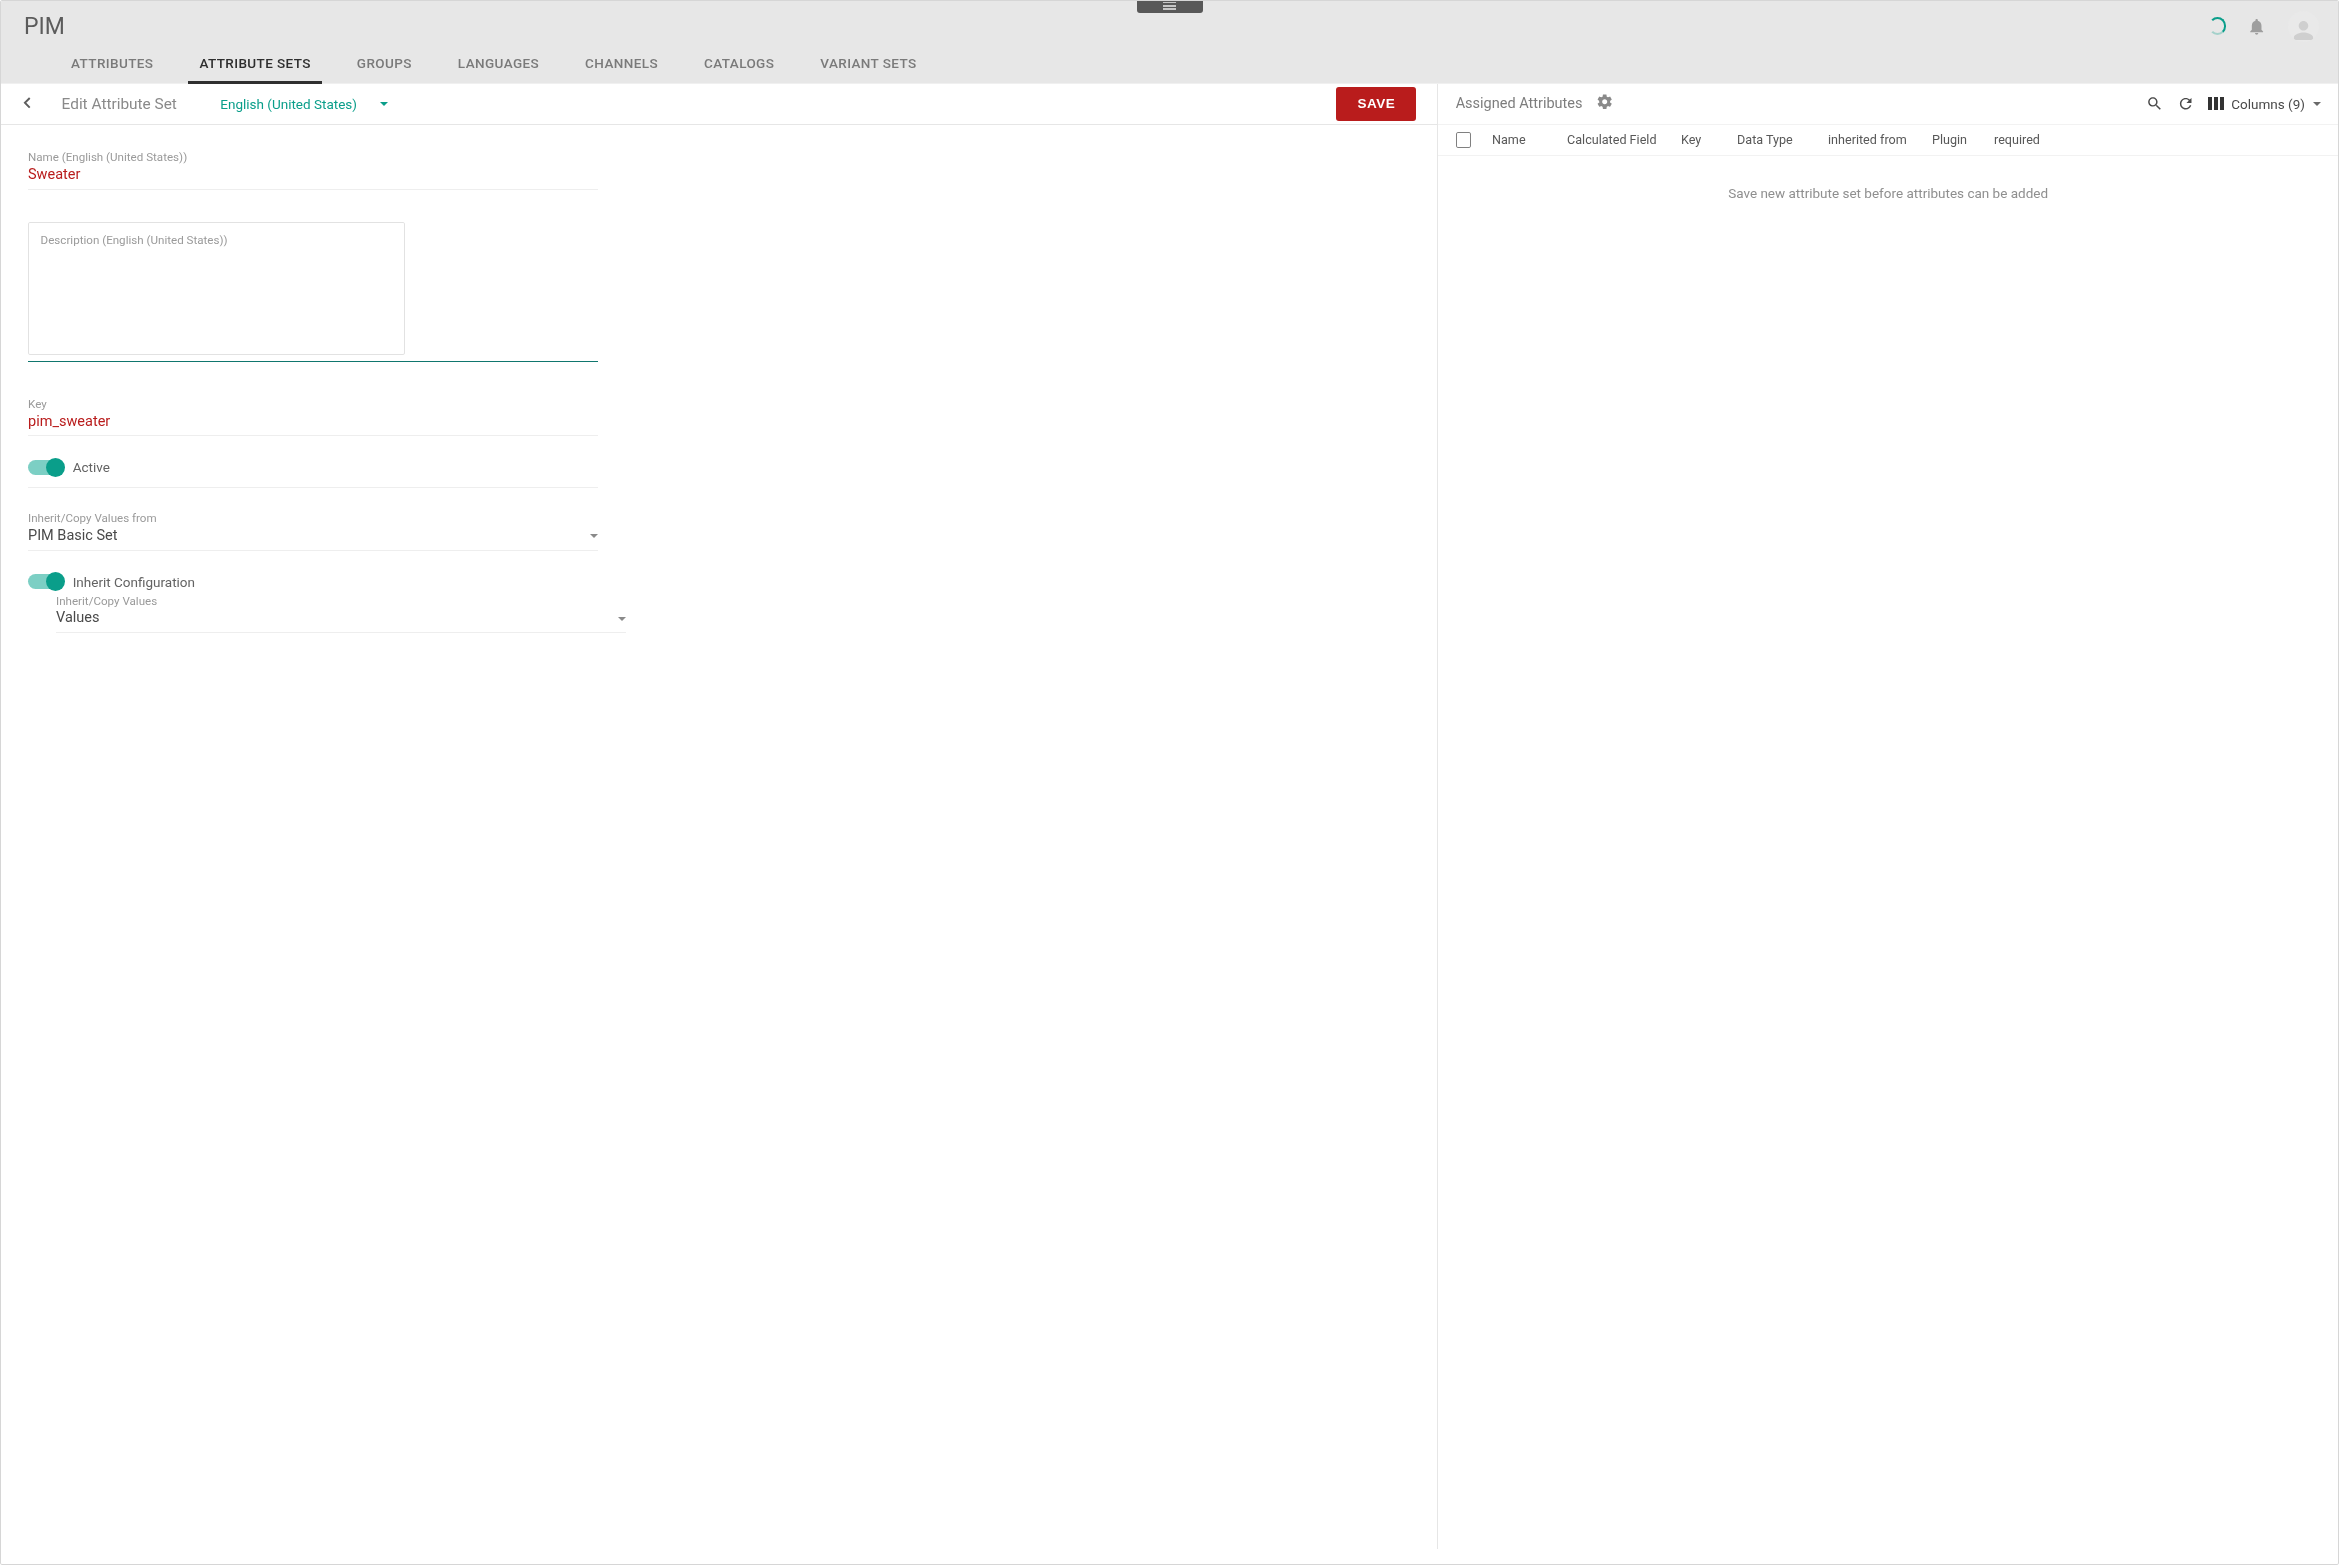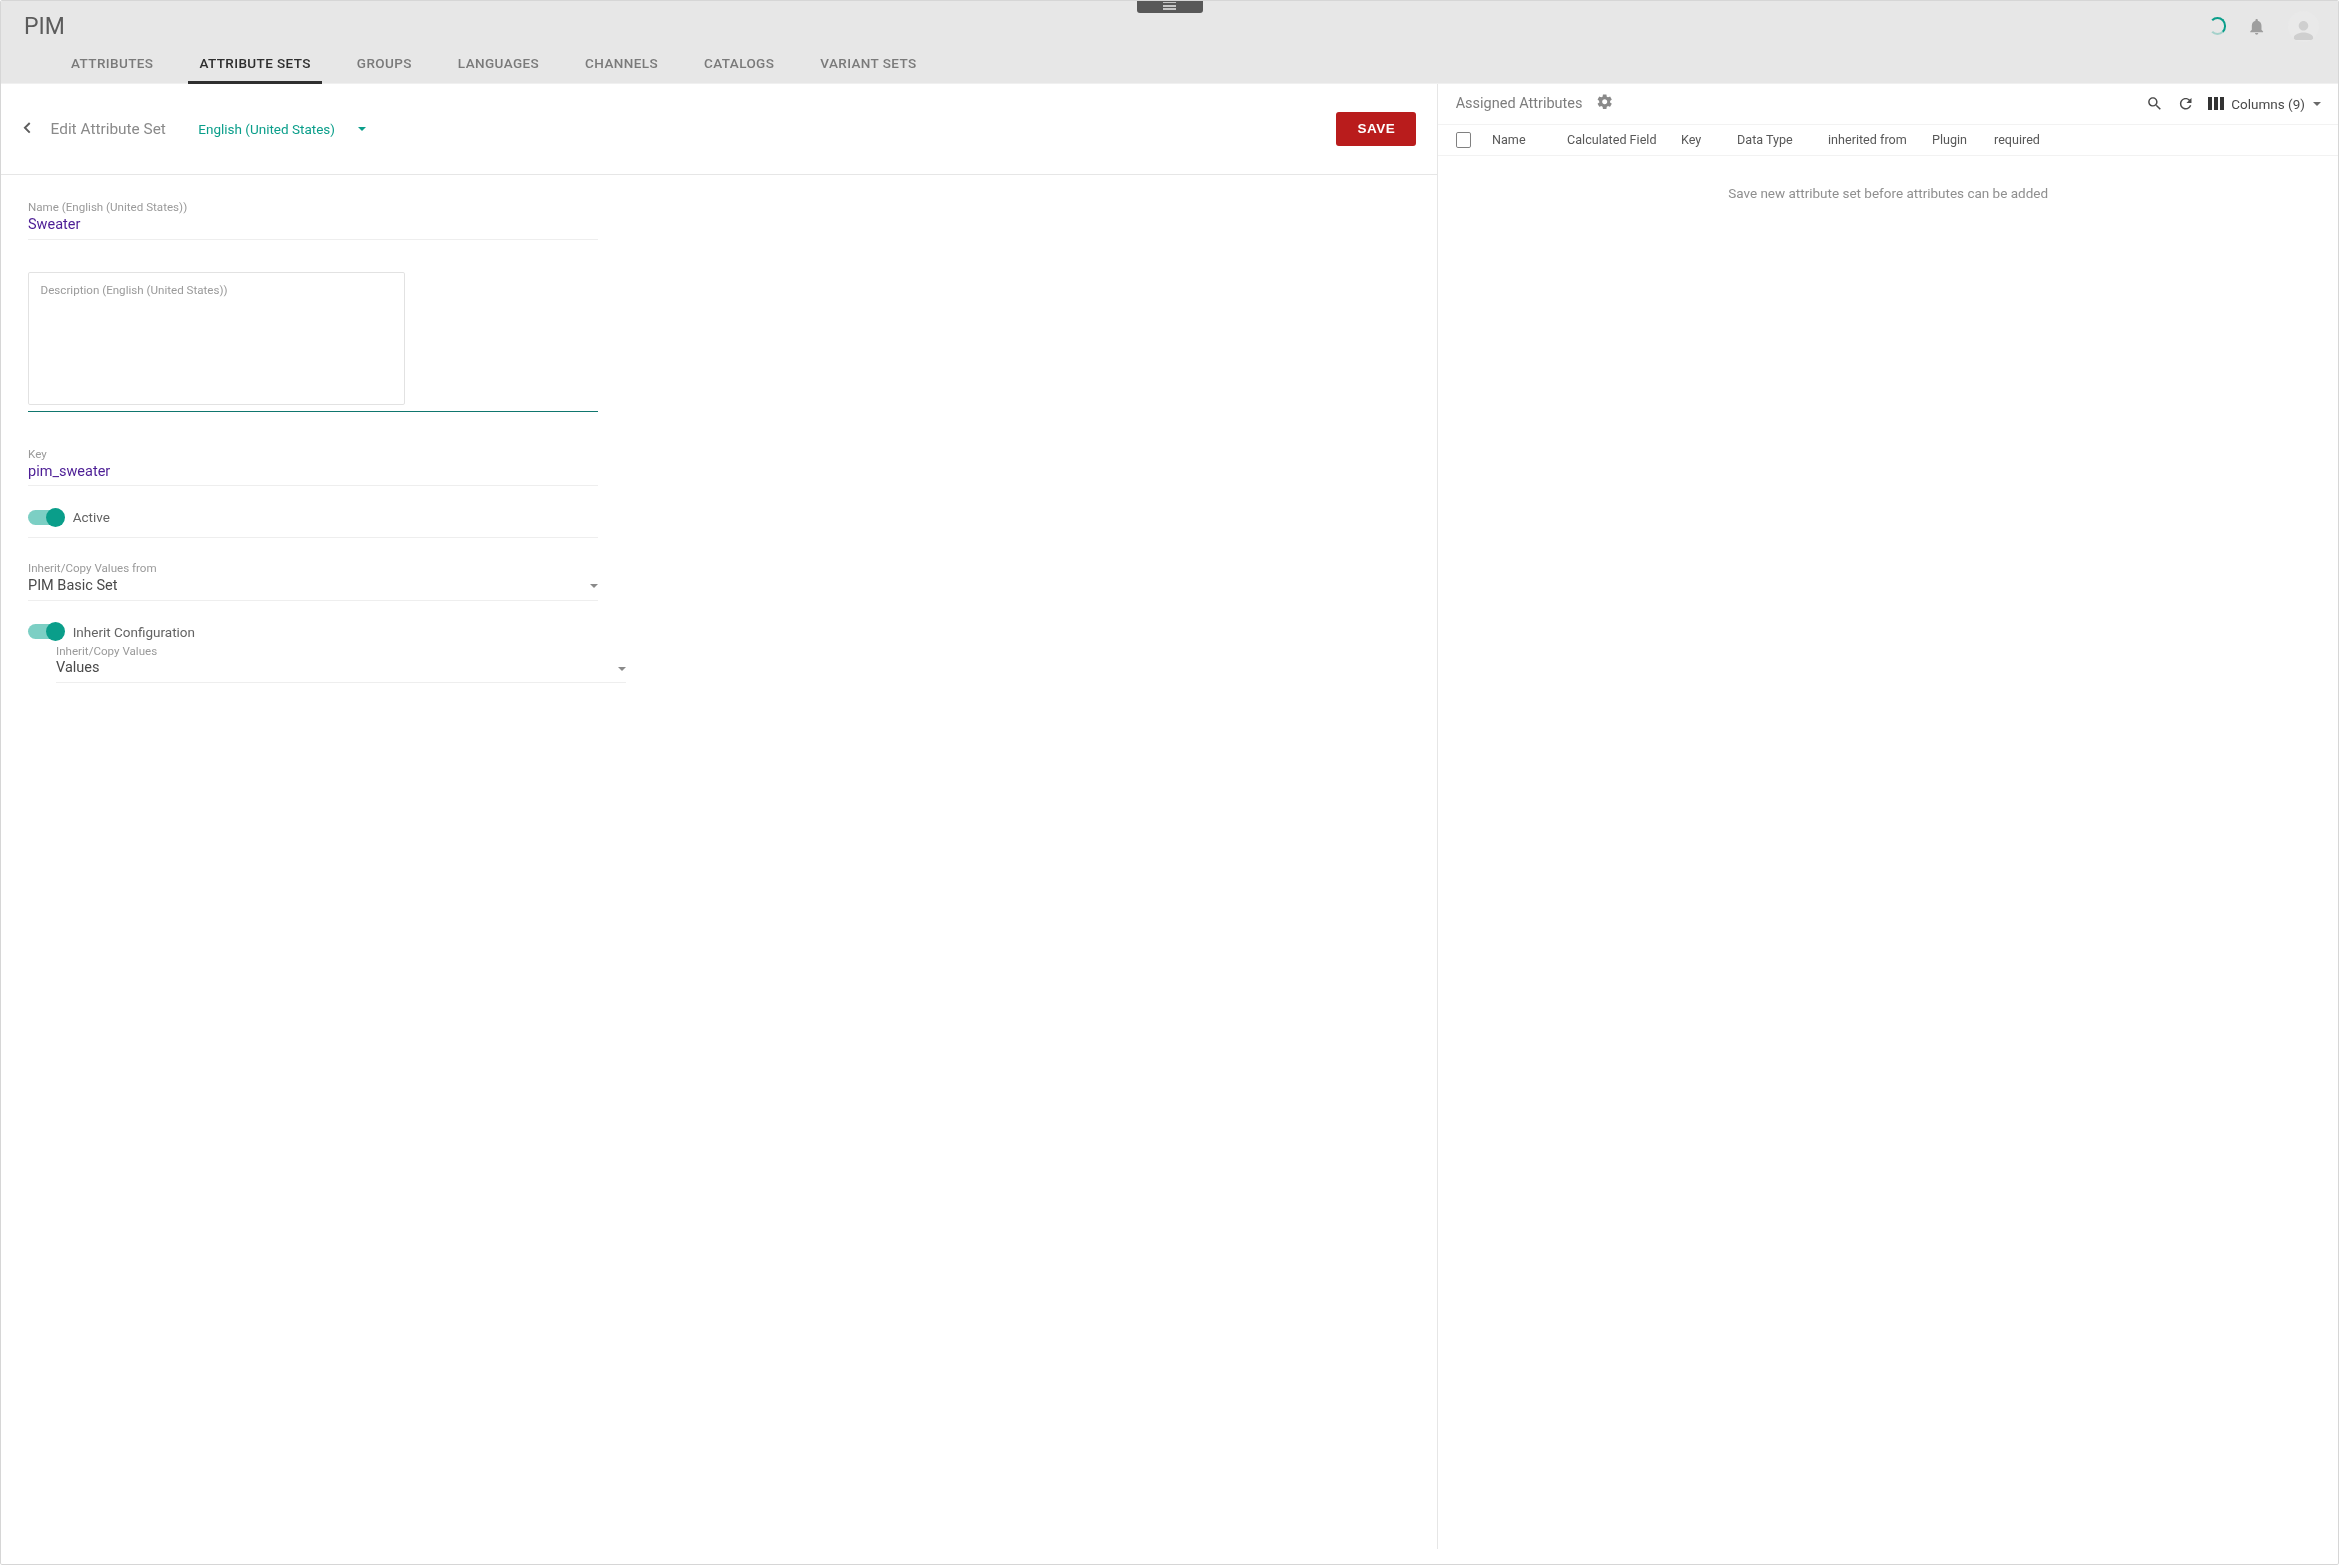--- a/index.html
+++ b/index.html
@@ -78,22 +78,22 @@
   .left {
     flex: 0 0 61.5%;
     border-right: 1px solid #e6e6e6;
     display:flex;
     flex-direction:column;
   }
   .left-header{
     display:flex;
     align-items:center;
     justify-content:flex-start;
-    gap:17px;
-    padding: 28px 21px;
+    gap:28px;
+    padding: 3px 21px;
     border-bottom:1px solid #e6e6e6;
   }
   .back-chevron svg { width:11.6px; height:11.6px; stroke:#5e5e5e; stroke-width:2; fill:none; }
   .page-title { font-size:15.4px; color:#8a8a8a; font-weight:400; }
   .lang-picker { display:flex; align-items:center; gap:23px; margin-left:15.4px; color:#0a9e8a; font-size:13.5px; cursor:pointer;}
   .caret-down { width:0; height:0; border-left:4.8px solid transparent; border-right:4.8px solid transparent; border-top:4.8px solid #0a9e8a; }
   .save-btn {
     margin-left:auto;
     background:#b91c1c;
     color:#fff;
@@ -103,21 +103,21 @@
     border:none;
     border-radius:2.9px;
     padding: 9.7px 21px;
     cursor:pointer;
   }
 
   .form-area { padding: 25px 27px; }
   .field { margin-bottom: 23px; border-bottom:1px solid #eee; padding-bottom:5.8px; max-width:570px; }
   .field-label { font-size:11.6px; color:#9a9a9a; margin-bottom:1.9px; }
   .field-value { font-size:14.5px; color:#4a4a4a; }
-  .field-input { border:none; outline:none; font-size:14.5px; color:#4c1d95; width:100%; background:transparent; font-family:inherit; }
+  .field-input { border:none; outline:none; font-size:14.5px; color:#b91c1c; width:100%; background:transparent; font-family:inherit; }
 
   .desc-box {
     border:1px solid #e2e2e2;
     border-radius:1.9px;
     padding:9.7px 11.6px;
     height:133px;
     max-width:377px;
   }
   .desc-box .field-label { margin-bottom:0; }
   .desc-field-wrap { max-width:570px; border-bottom:1px solid #0f766e; padding-bottom:5.8px; margin-bottom:35px;margin-top:32px;}

